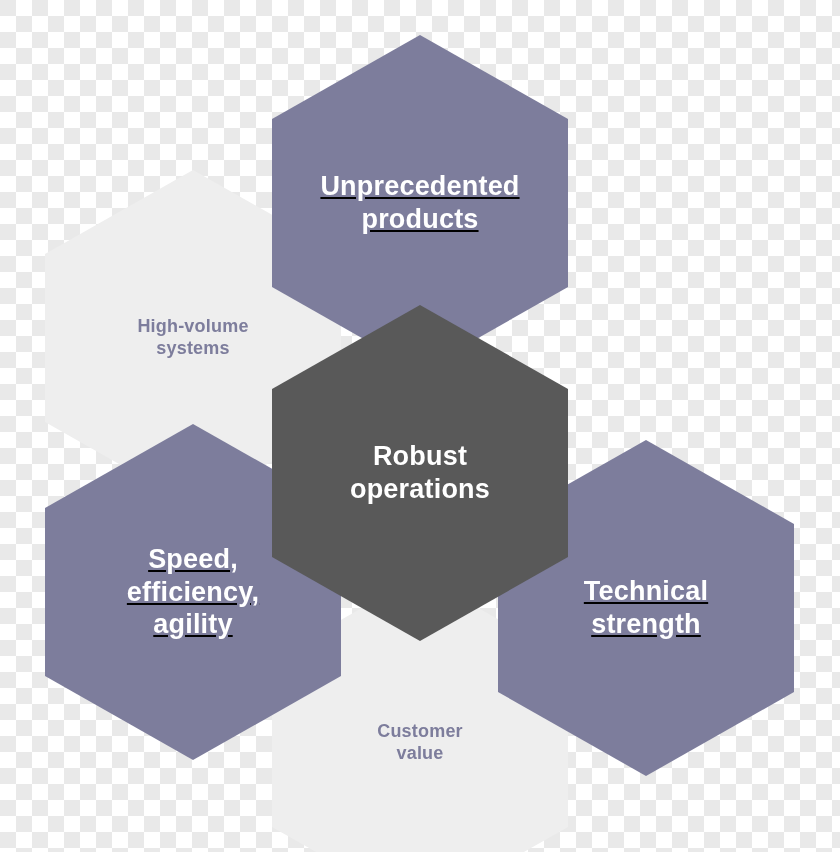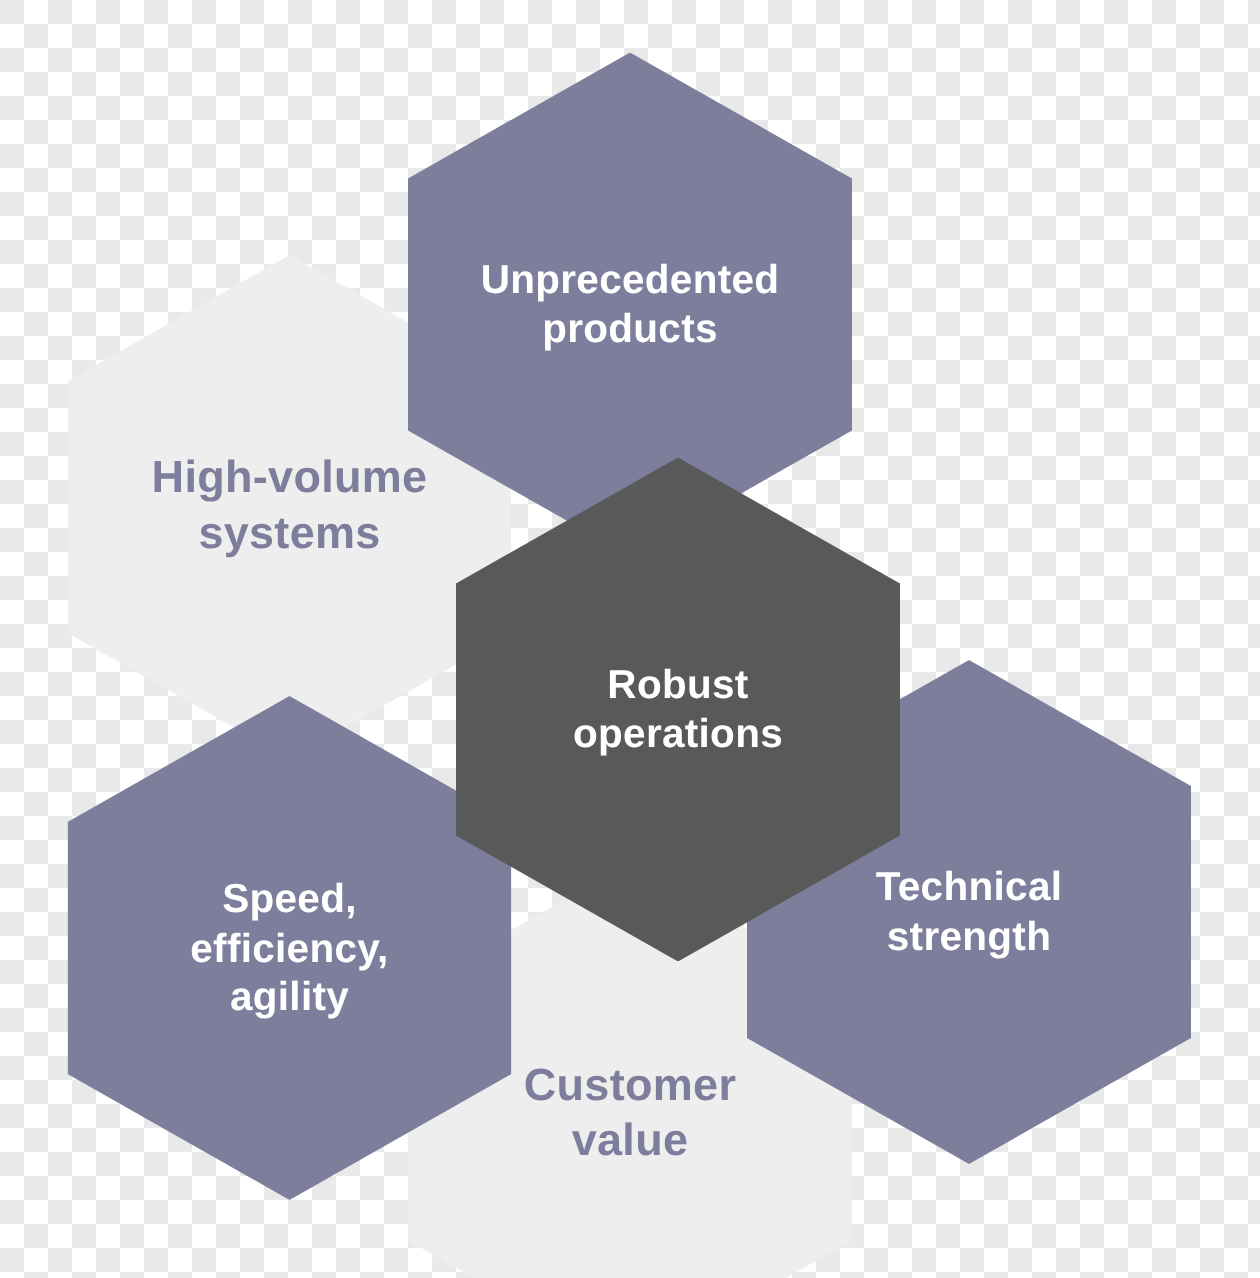--- a/index.html
+++ b/index.html
@@ -37,34 +37,34 @@
   .hex .label {
     font-weight: bold;
     line-height: 1.22;
     letter-spacing: 0.2px;
     white-space: pre-line;
   }
   
   .hex-top      { left: 272px; top: 35px;  }
   .hex-topleft  { left: 45px;  top: 170px; }
   .hex-topright { left: 498px; top: 170px; }
-  .hex-center   { left: 272px; top: 305px; margin-left: 32px; }
-  .hex-botleft  { left: 45px;  top: 464px; }
+  .hex-center   { left: 272px; top: 305px; }
+  .hex-botleft  { left: 45px;  top: 424px; }
   .hex-botright { left: 498px; top: 440px; justify-content: center; }
   .hex-bottom   { left: 272px; top: 575px; }
 
-  .fill-purple { background: #7d7d9c; }
+  .fill-purple { background: #7d7d9c; text-decoration: underline; }
   .fill-dark   { background: #595959; }
   .fill-light  { background: #eeeeee; }
 
   .txt-white { color: #ffffff; }
   .txt-gray  { color: #7d7d9c; }
 
   .size-lg { font-size: 27px; }
-  .size-md { font-size: 30px; }
+  .size-md { font-size: 18px; }
 </style>
 </head>
 <body>
 
 <div id="diagram">
 
   <div class="hex hex-topleft fill-light">
     <span class="label size-md txt-gray">High-volume
 systems</span>
   </div>

